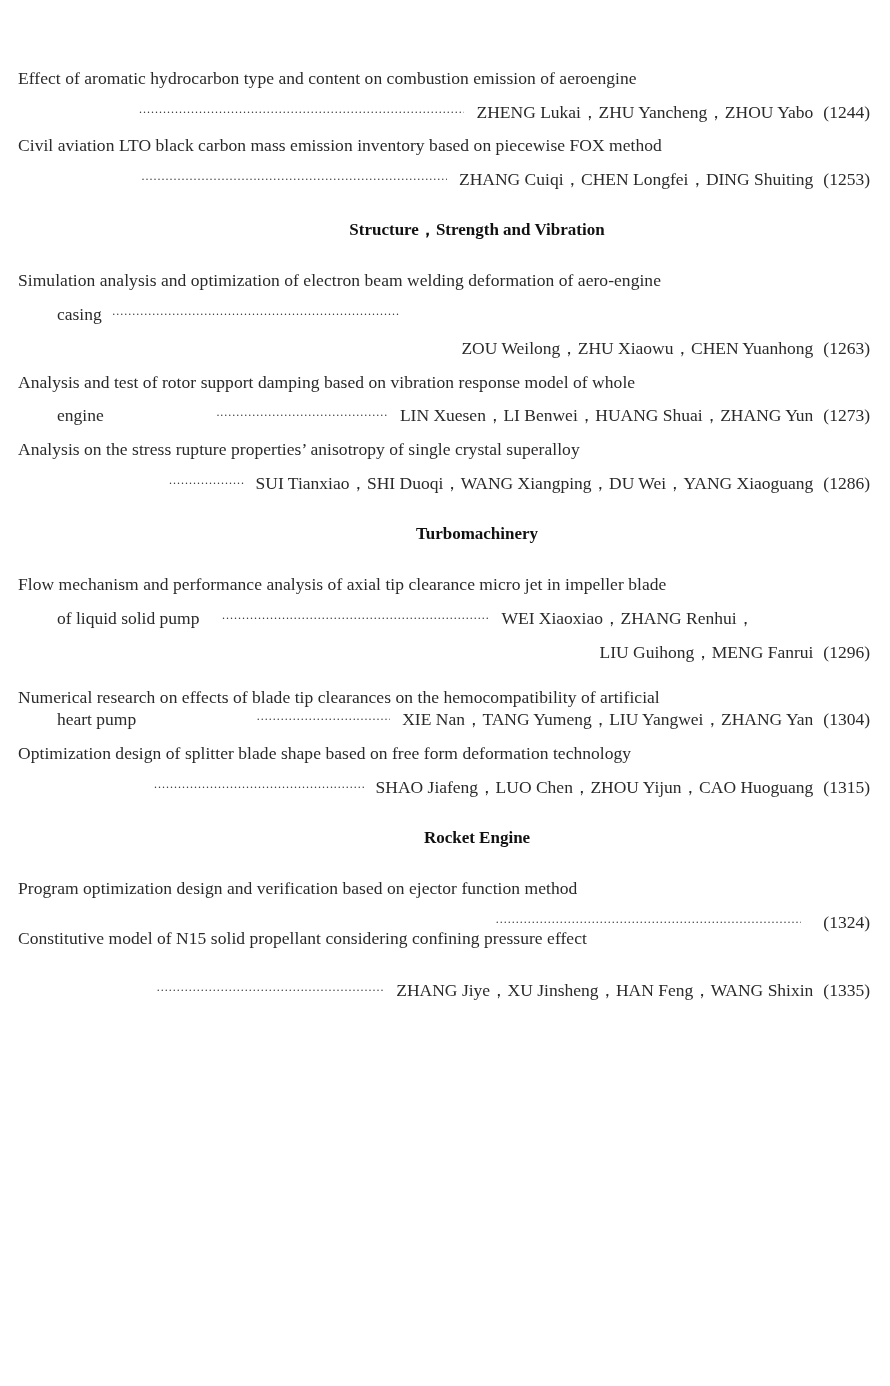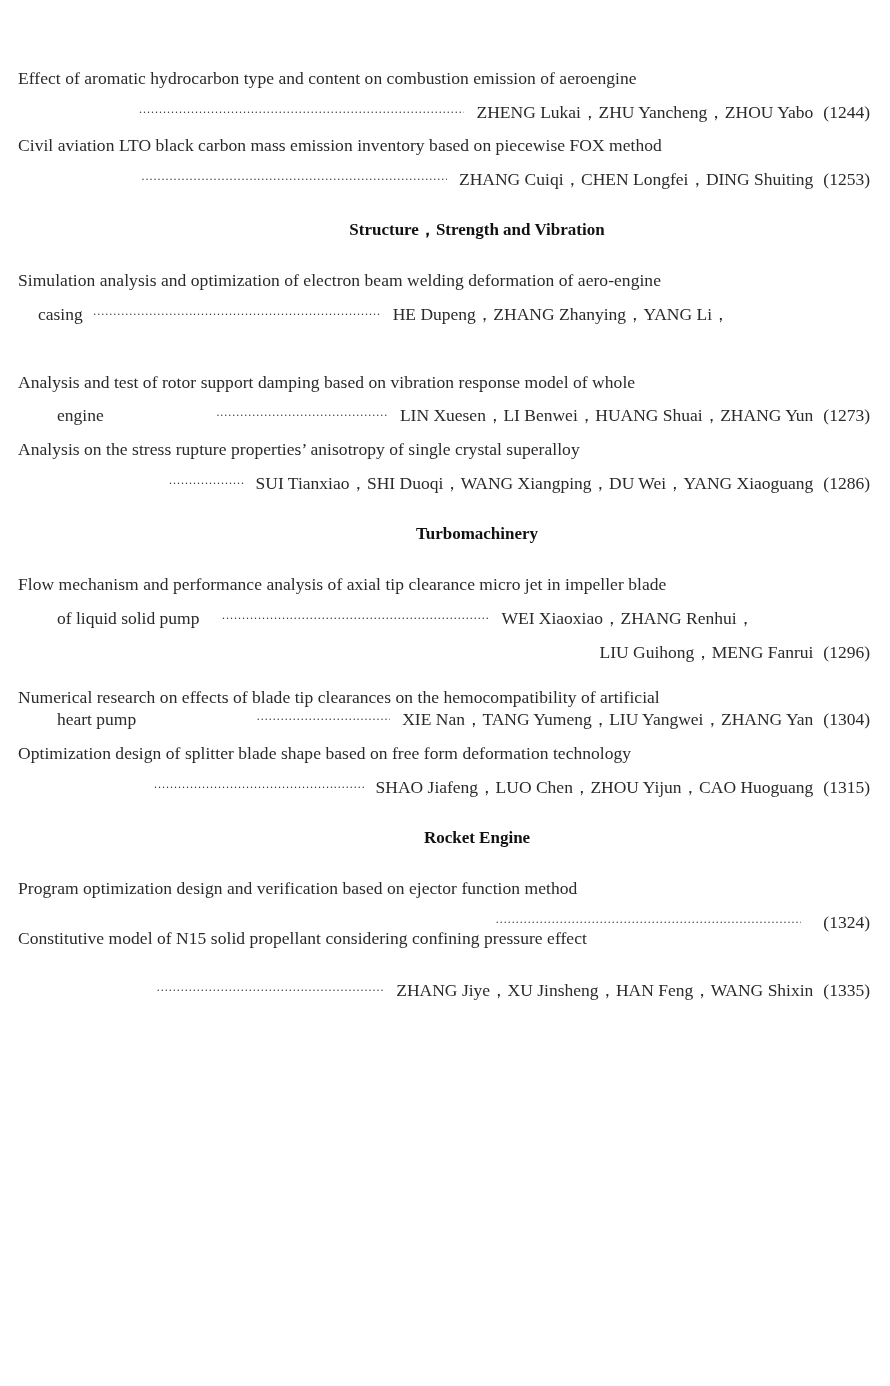--- a/index.html
+++ b/index.html
@@ -84,23 +84,26 @@
   <div class="line auth-line" style="top:162px;">
     <span class="dots" style="width:306px;">··································································································</span>
     <span class="authors">ZHANG Cuiqi，CHEN Longfei，DING Shuiting</span>
     <span class="page-no">(1253)</span>
   </div>
 
   <div class="section-heading" style="top:213px;">Structure，Strength and Vibration</div>
 
   <div class="line title-line" style="top:263px;">Simulation analysis and optimization of electron beam welding deformation of aero-engine</div>
   <div class="line auth-line" style="top:297px; justify-content:flex-start;">
-    <span style="margin-left:20px; margin-right:10px;">casing</span>
+    <span style="margin-left:39px; margin-right:10px;">casing</span>
     <span class="dots" style="width:288px;">··································································································</span>
-    <span class="authors">HE Dupeng，ZHANG Zhanying，YANG Li，</span>
+  </div>
+  <div class="line auth-line" style="top:331px;">
+    <span class="authors">ZOU Weilong，ZHU Xiaowu，CHEN Yuanhong</span>
+    <span class="page-no">(1263)</span>
   </div>
 
   <div class="line title-line" style="top:365px;">Analysis and test of rotor support damping based on vibration response model of whole</div>
   <div class="line auth-line" style="top:398px;">
     <span style="position:absolute; left:39px;">engine</span>
     <span class="dots" style="width:172px;">··································································································</span>
     <span class="authors">LIN Xuesen，LI Benwei，HUANG Shuai，ZHANG Yun</span>
     <span class="page-no">(1273)</span>
   </div>
 

